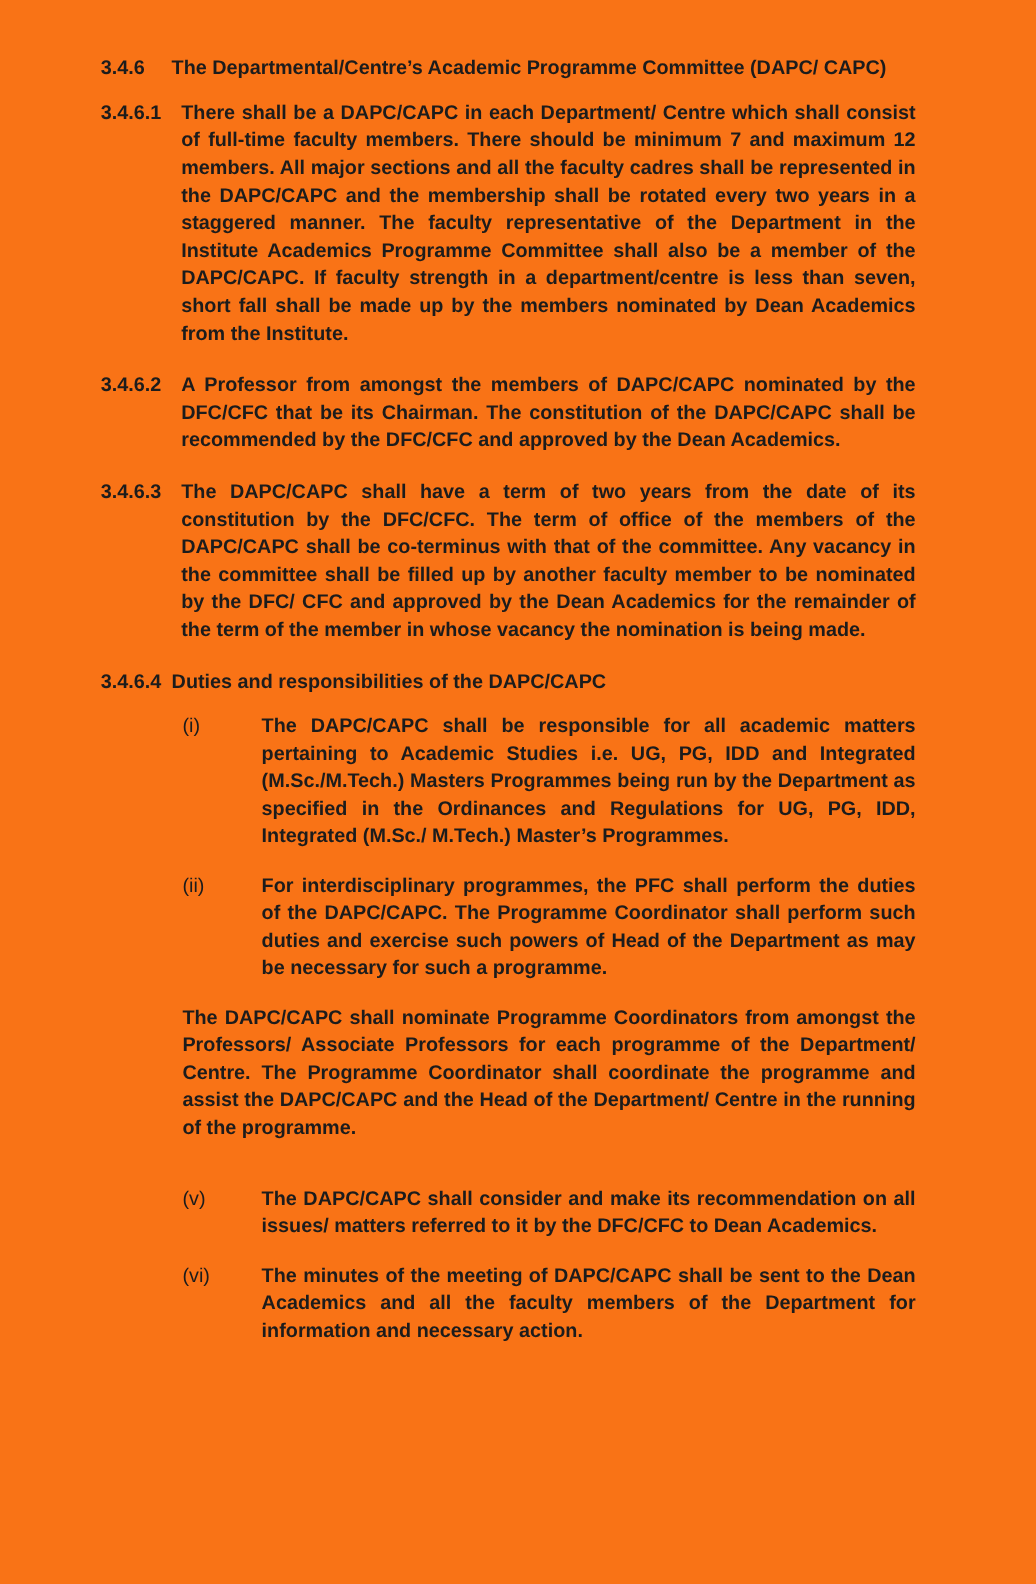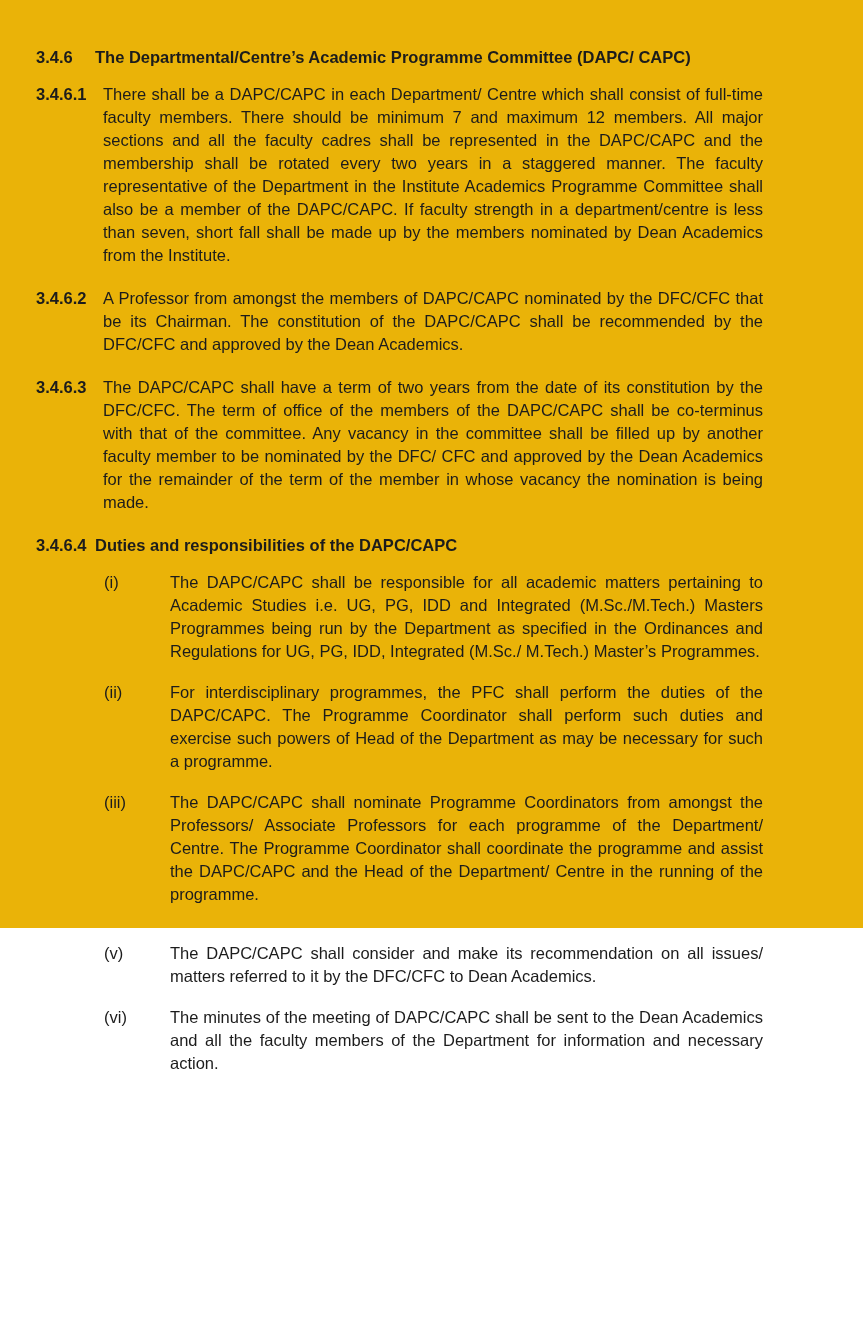--- a/index.html
+++ b/index.html
@@ -10,40 +10,41 @@
   body {
     width: 863px;
     height: 1320px;
     font-family: "Liberation Sans", sans-serif;
     color: #1c1c1c;
     overflow: hidden;
   }
   .page {
     box-sizing: border-box;
     width: 863px;
-    height: 928px;
-    padding: 46px 100px 0 36px;
-    background: #eab308;
+    height: 1320px;
+    padding: 46px 100px 0 84px;
+    background: #f97316;
   }
   .block {
     display: flex;
     font-size: 16.5px;
     line-height: 23px;
   }
   .block.heading { margin-bottom: 14px; }
   .block.para    { margin-bottom: 20px; }
   .num {
     flex: 0 0 67px;
     font-weight: 700;
     white-space: nowrap;
   }
   .heading .num { flex-basis: 59px; }
   .text {
     flex: 1 1 auto;
     text-align: justify;
+    font-weight: bold;
   }
   .bold { font-weight: 700; }
   .duties { margin: 0; }
   .duty {
     display: flex;
     margin-left: 68px;
     margin-bottom: 18px;
     font-size: 16.5px;
     line-height: 23px;
   }
@@ -89,21 +90,20 @@
       <span class="marker">(i)</span>
       <div class="text">The DAPC/CAPC shall be responsible for all academic matters pertaining to Academic Studies i.e. UG, PG, IDD and Integrated (M.Sc./M.Tech.) Masters Programmes being run by the Department as specified in the Ordinances and Regulations for UG, PG, IDD, Integrated (M.Sc./ M.Tech.) Master’s Programmes.</div>
     </div>
 
     <div class="duty">
       <span class="marker">(ii)</span>
       <div class="text">For interdisciplinary programmes, the PFC shall perform the duties of the DAPC/CAPC. The Programme Coordinator shall perform such duties and exercise such powers of Head of the Department as may be necessary for such a programme.</div>
     </div>
 
     <div class="duty">
-      <span class="marker">(iii)</span>
       <div class="text">The DAPC/CAPC shall nominate Programme Coordinators from amongst the Professors/ Associate Professors for each programme of the Department/ Centre. The Programme Coordinator shall coordinate the programme and assist the DAPC/CAPC and the Head of the Department/ Centre in the running of the programme.</div>
     </div>
 
     <div class="duty">
     </div>
 
     <div class="duty">
       <span class="marker">(v)</span>
       <div class="text">The DAPC/CAPC shall consider and make its recommendation on all issues/ matters referred to it by the DFC/CFC to Dean Academics.</div>
     </div>

